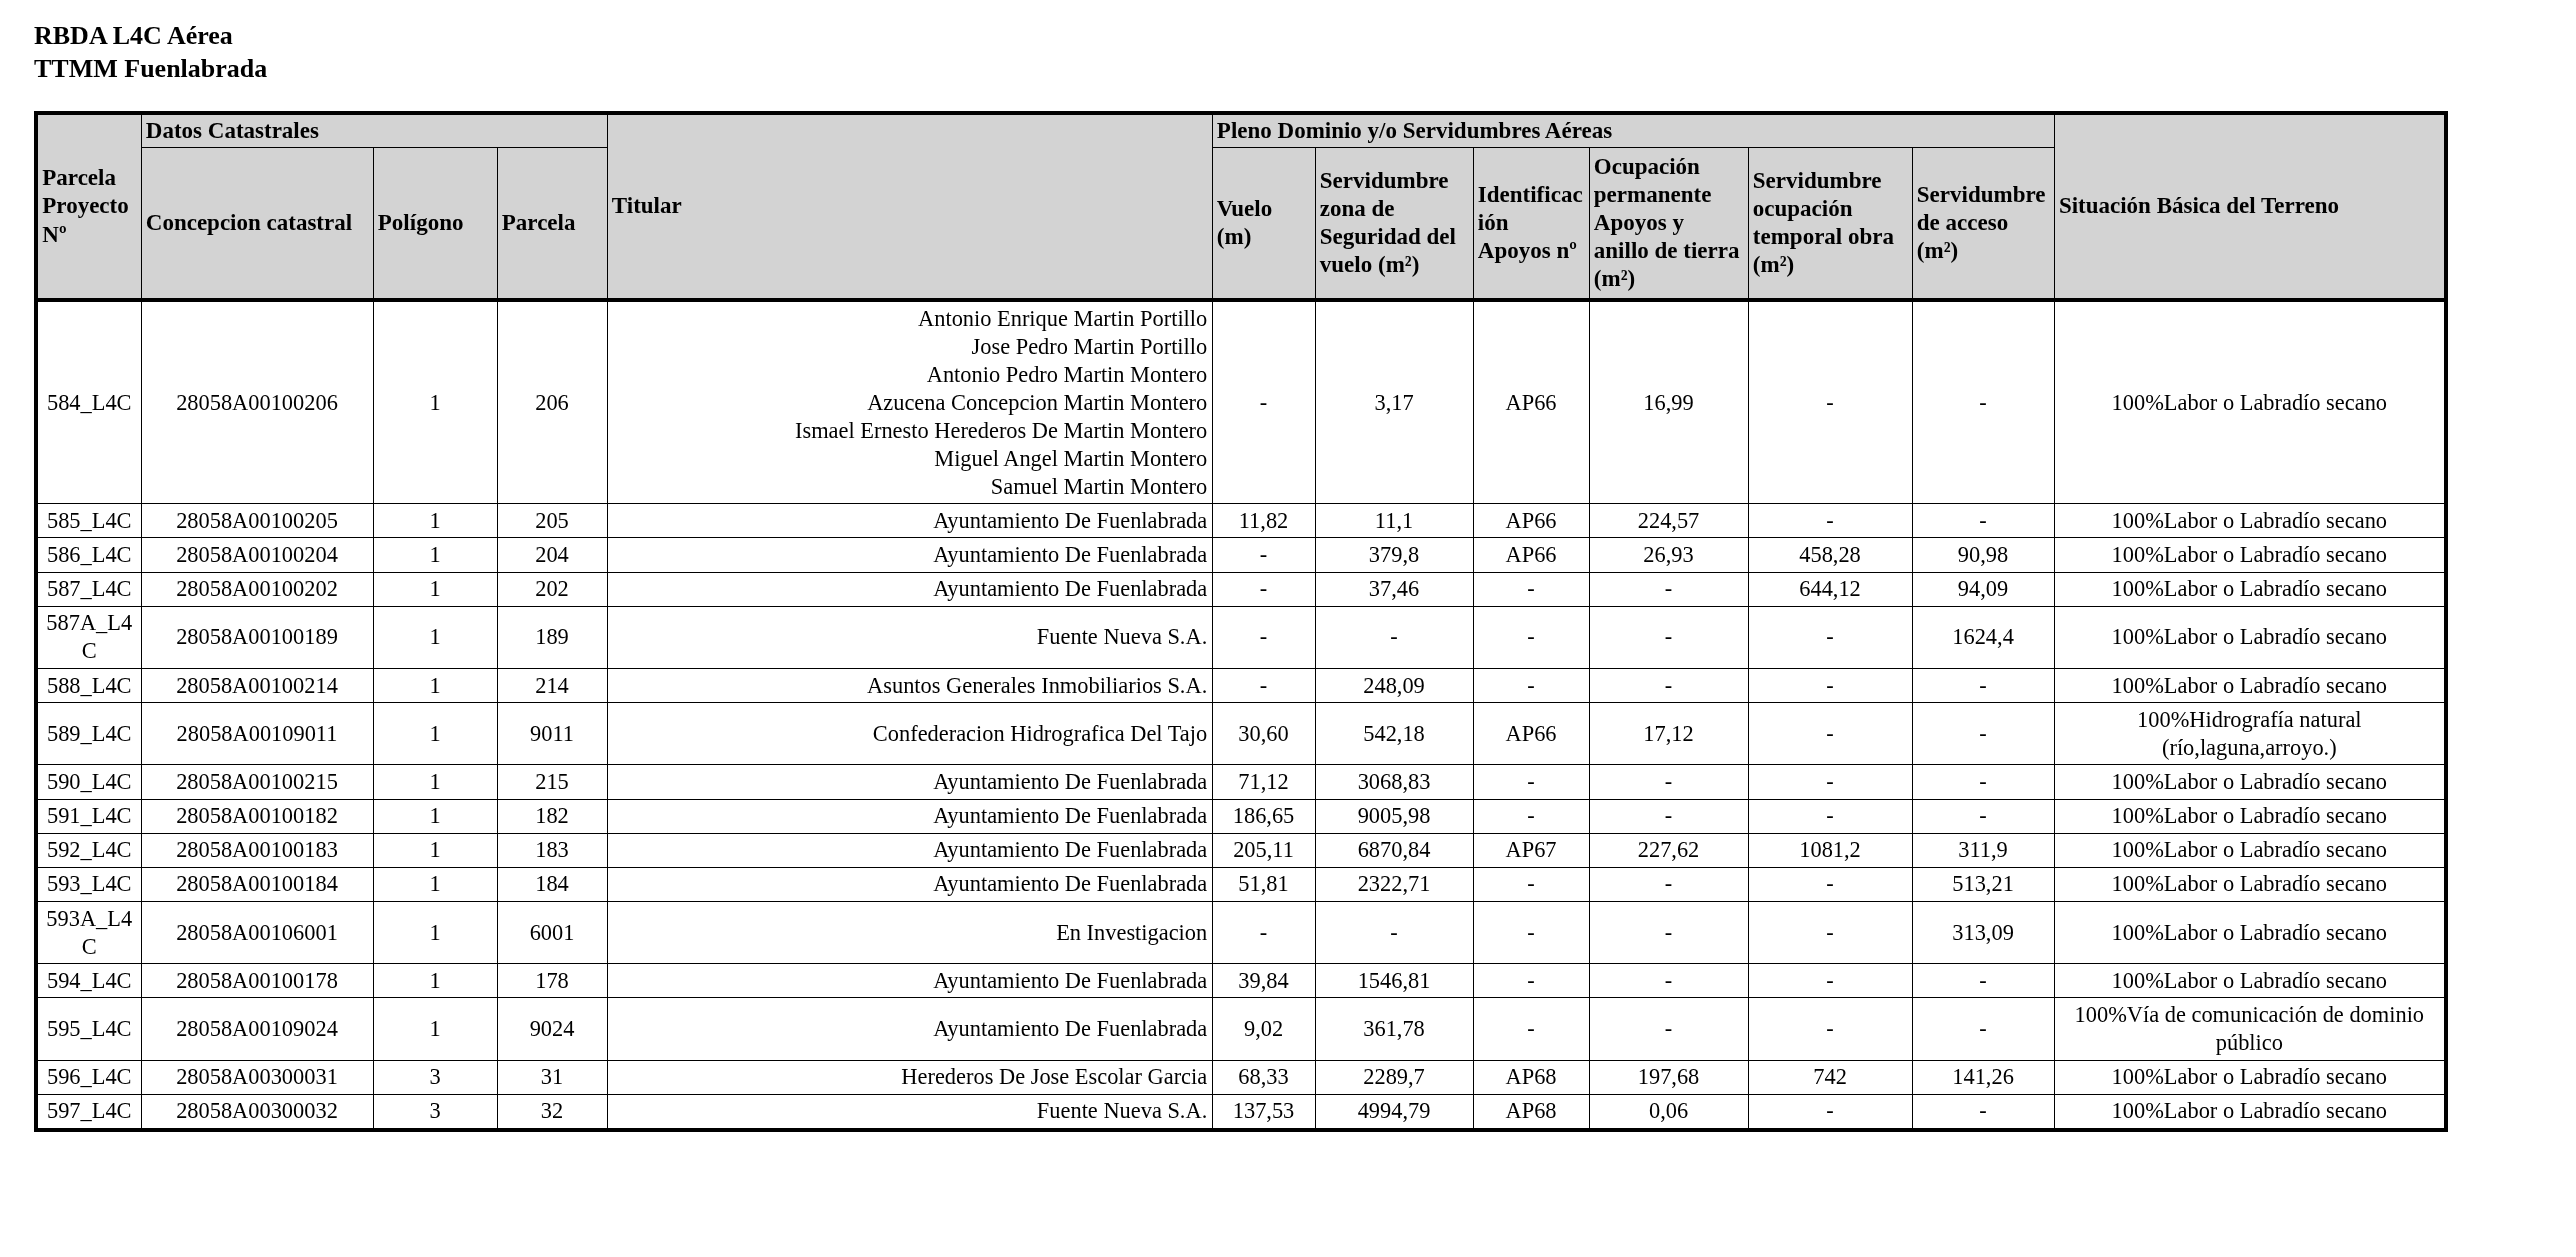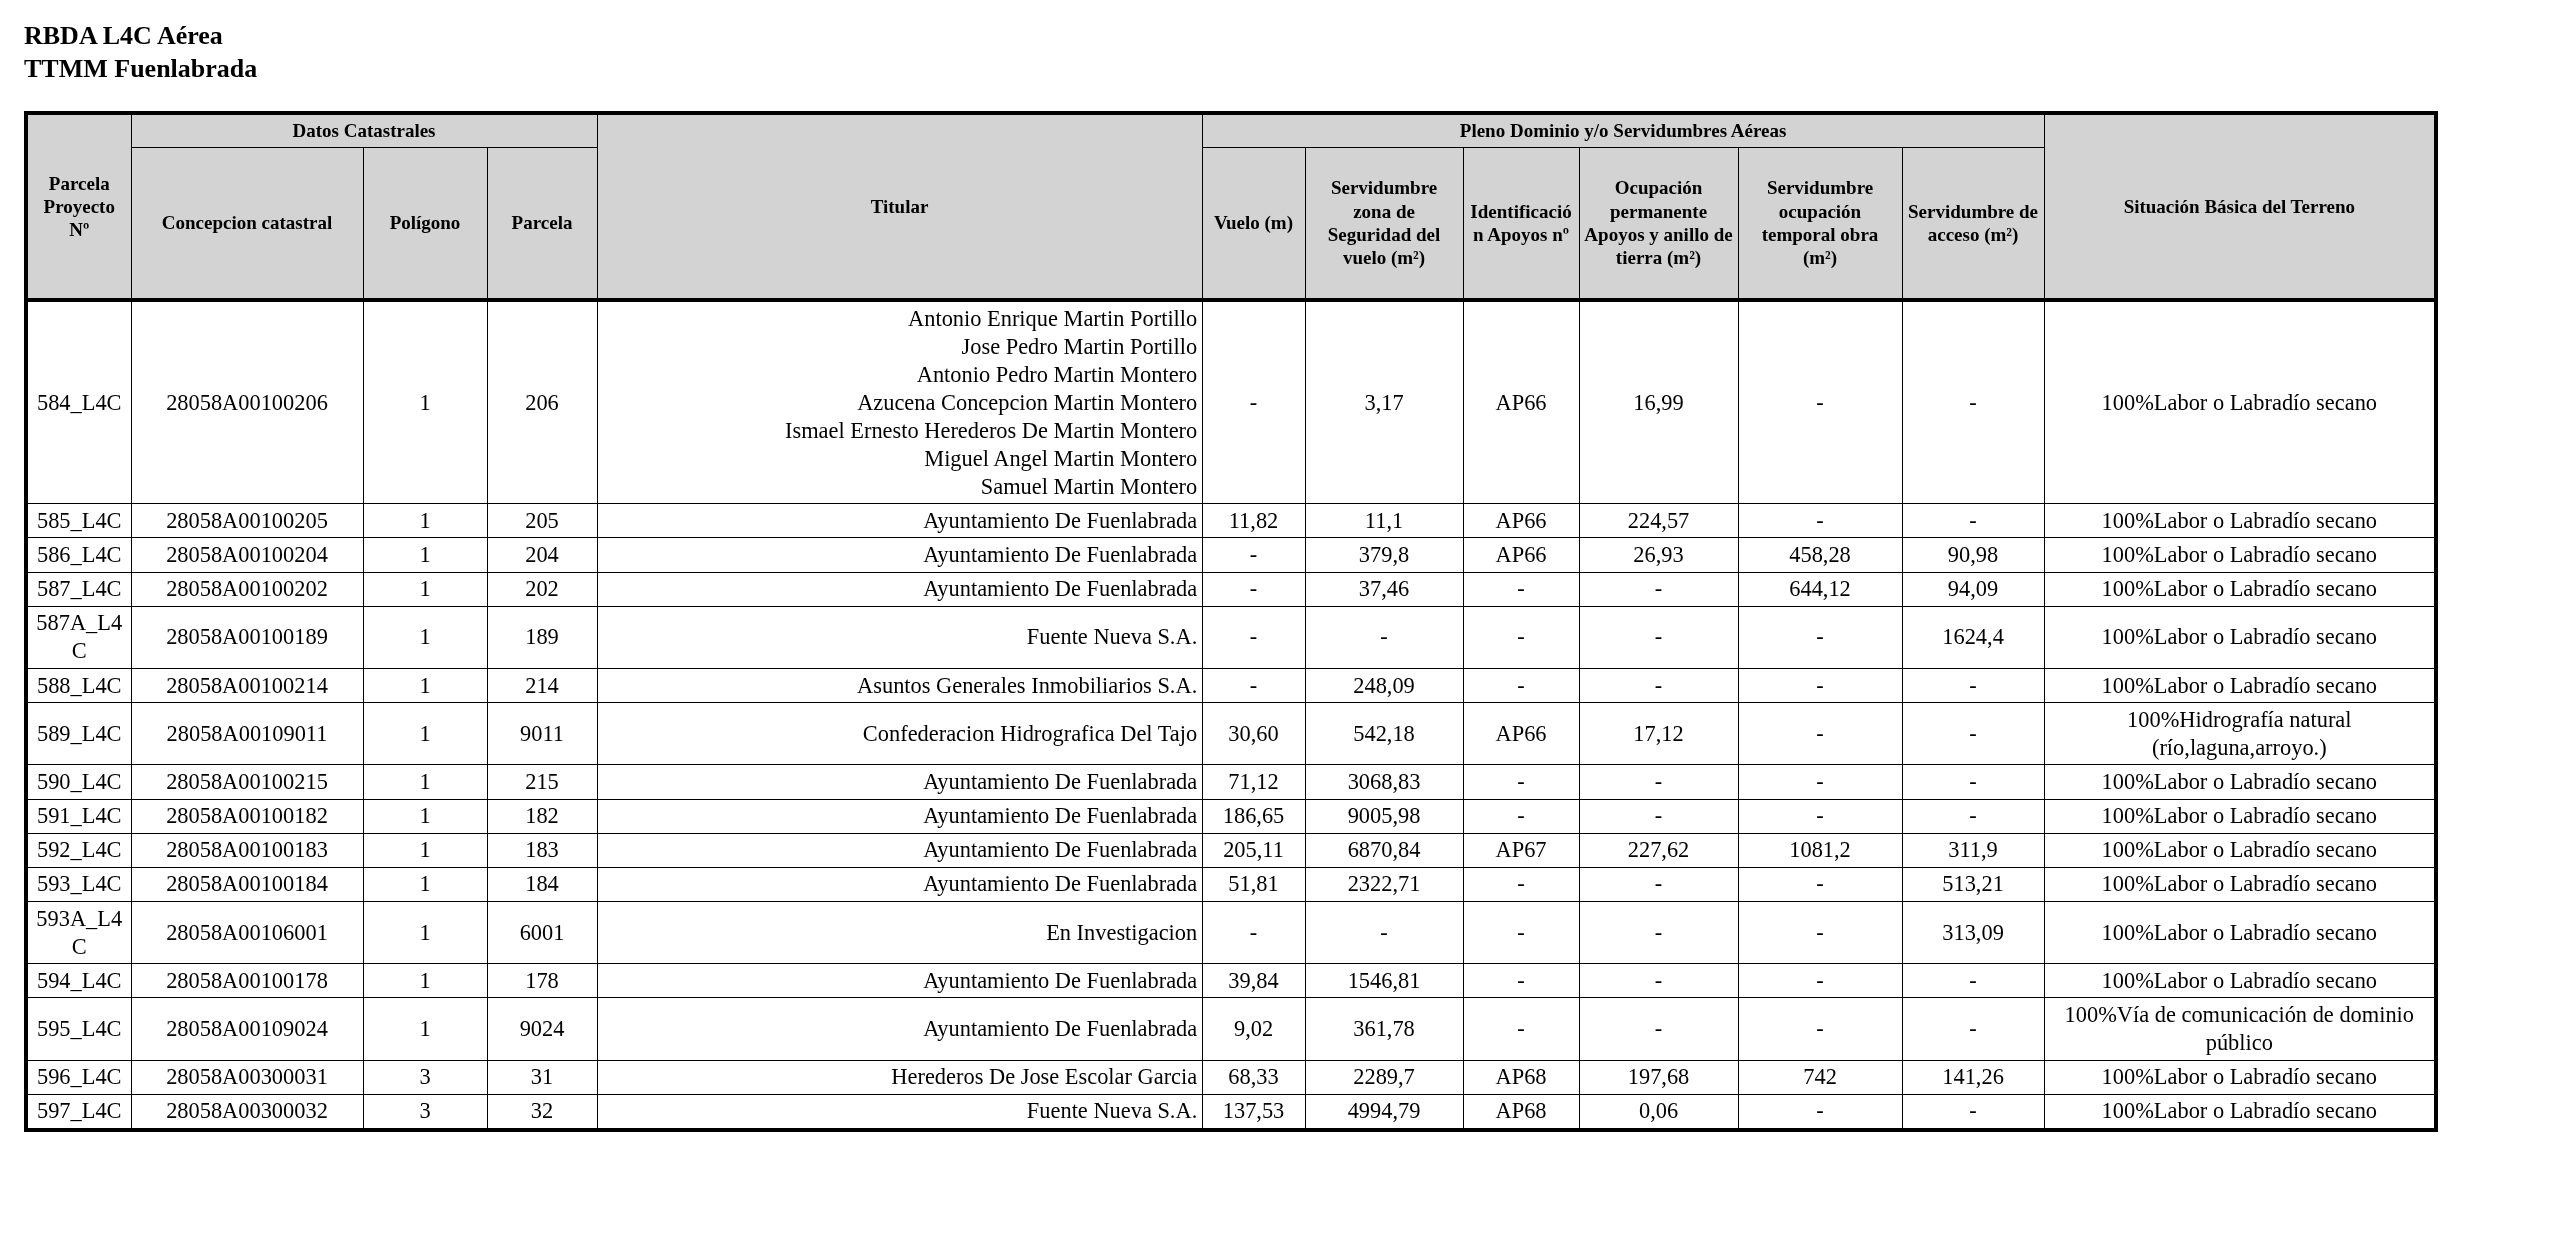--- a/index.html
+++ b/index.html
@@ -7,21 +7,21 @@
     padding: 0;
     background: #ffffff;
     width: 2576px;
     height: 1257px;
     font-family: "Liberation Serif", serif;
     color: #000;
     overflow: hidden;
   }
   .page {
     box-sizing: border-box;
-    padding: 19px 0 0 24px;
+    padding: 19px 0 0 34px;
   }
   .titles { margin-bottom: 26px; }
   .title-line {
     font-weight: bold;
     font-size: 26px;
     line-height: 33px;
     white-space: pre;
   }
   table.parcels {
     border-collapse: collapse;
@@ -30,23 +30,23 @@
     border: 4.3px solid #000;
   }
   th, td {
     border: 1.7px solid #000;
     box-sizing: border-box;
     overflow: hidden;
   }
   thead th {
     background: #d3d3d3;
     font-weight: bold;
-    font-size: 19px;
+    font-size: 23px;
     line-height: 1.22;
-    text-align: center;
+    text-align: left;
     vertical-align: middle;
     padding: 1.7px 4.3px;
     overflow-wrap: break-word;
     word-wrap: break-word;
   }
   tr.group-row { height: 34px; }
   tr.cols-row th { height: 153px; }
   tbody tr:first-child td { border-top: 4.3px solid #000; }
   td {
     font-size: 22.4px;

